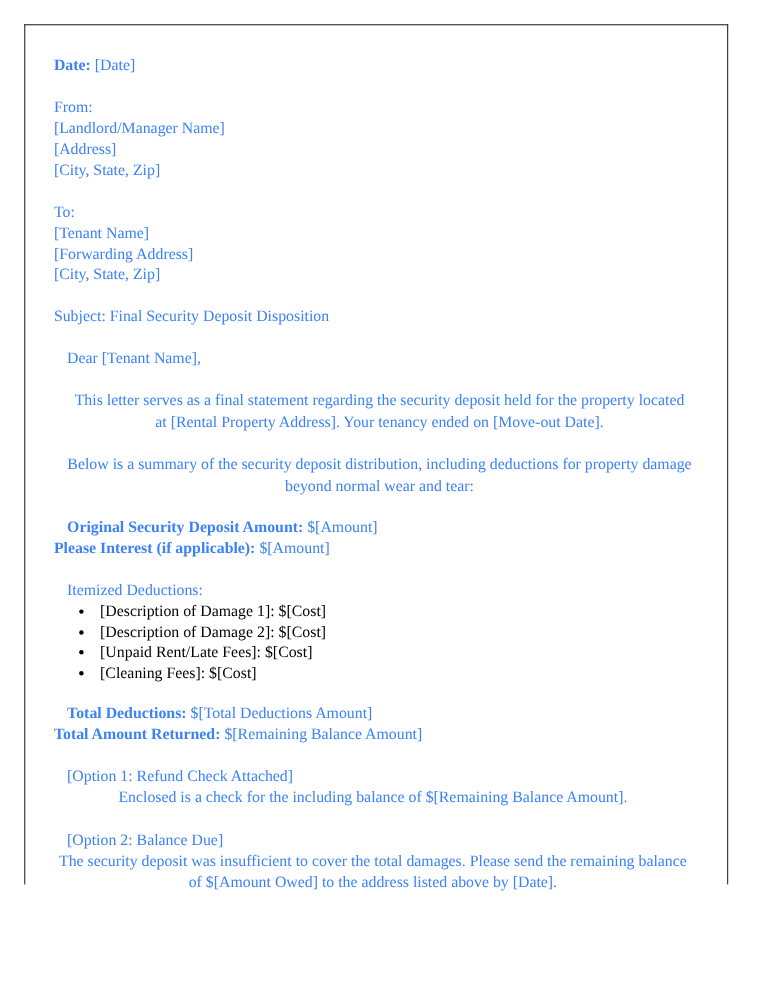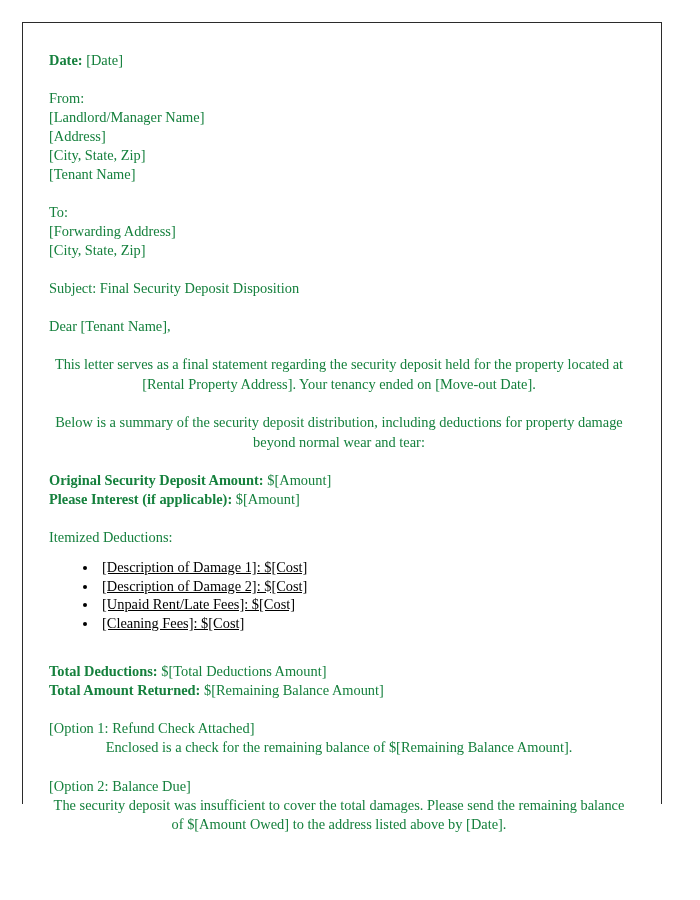--- a/index.html
+++ b/index.html
@@ -34,47 +34,46 @@
     left: 26px;
     top: 0;
     width: 580px;
   }
 
   .line,
   .para,
   .block-line {
     font-size: 14.4px;
     line-height: 19px;
-    color: #15803d;
+    color: #3b82f6;
   }
 
   .para {
     line-height: 19.5px;
     text-align: center;
   }
 
   .bold {
     font-weight: normal;
   }
 
   .label-bold {
     font-weight: bold;
   }
 
   
   .gap-date   { padding-top: 28px; }
   .gap-block  { padding-top: 19px; }
-  .gap-para   { padding-top: 19px; }
+  .gap-para   { padding-top: 19px; margin-left: 12px; }
   .gap-small  { padding-top: 18px; }
 
   ul.deduction-list {
-    margin: 11px;
+    margin: 0;
     padding: 0 0 0 38px;
     list-style-type: disc;
-    text-decoration: underline;
   }
   ul.deduction-list li {
     font-size: 14.4px;
     line-height: 18.6px;
     padding-left: 4px;
   }
   ul.deduction-list li::marker {
     font-size: 13px;
   }
 </style>
@@ -87,22 +86,22 @@
     <div class="line gap-date">
       <span class="label-bold">Date:</span>
       <span>[Date]</span>
     </div>
 
     <div class="block-line gap-block bold">From:</div>
     <div class="block-line">[Landlord/Manager Name]</div>
     <div class="block-line">[Address]</div>
     <div class="block-line">[City, State, Zip]</div>
 
+    <div class="block-line gap-block bold">To:</div>
     <div class="block-line">[Tenant Name]</div>
-    <div class="block-line gap-block bold">To:</div>
     <div class="block-line">[Forwarding Address]</div>
     <div class="block-line">[City, State, Zip]</div>
 
     <div class="block-line gap-block bold">Subject: Final Security Deposit Disposition</div>
 
     <div class="block-line gap-para">Dear [Tenant Name],</div>
 
     <div class="para gap-para">This letter serves as a final statement regarding the security deposit held for the property located at [Rental Property Address]. Your tenancy ended on [Move-out Date].</div>
 
     <div class="para gap-para">Below is a summary of the security deposit distribution, including deductions for property damage beyond normal wear and tear:</div>
@@ -129,19 +128,19 @@
       <span class="label-bold">Total Deductions:</span>
       <span>$[Total Deductions Amount]</span>
     </div>
     <div class="block-line">
       <span class="label-bold">Total Amount Returned:</span>
       <span>$[Remaining Balance Amount]</span>
     </div>
 
 
     <div class="block-line gap-para">[Option 1: Refund Check Attached]</div>
-    <div class="para">Enclosed is a check for the remaining balance of $[Remaining Balance Amount].</div>
+    <div class="para">Enclosed is a check for the including balance of $[Remaining Balance Amount].</div>
 
     <div class="block-line gap-para">[Option 2: Balance Due]</div>
     <div class="para">The security deposit was insufficient to cover the total damages. Please send the remaining balance of $[Amount Owed] to the address listed above by [Date].</div>
 
   </div>
 </div>
 
 </body></html>

